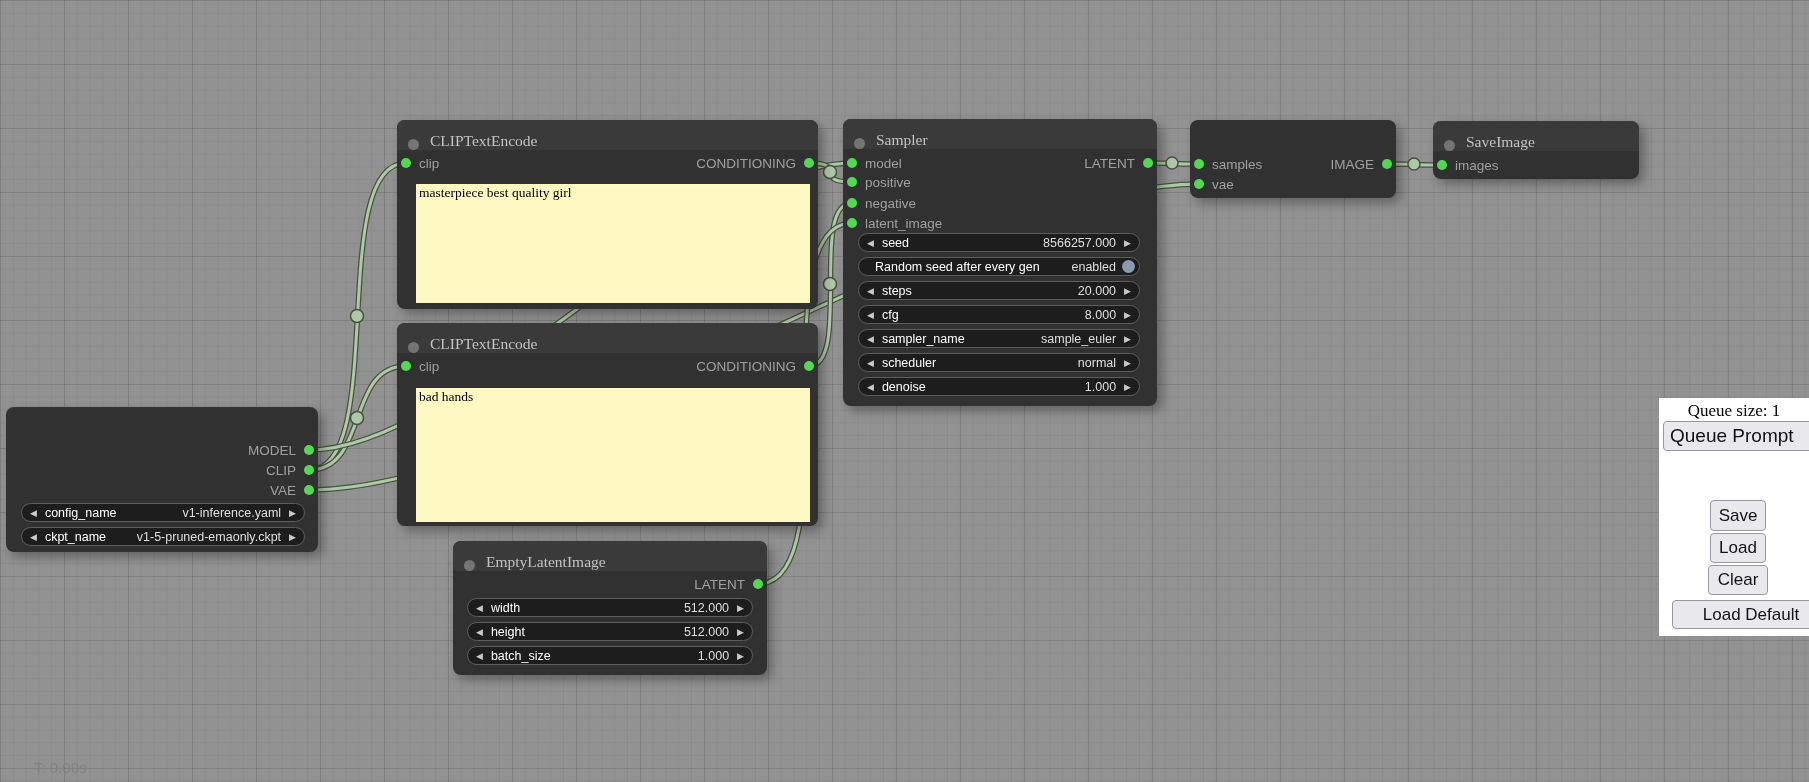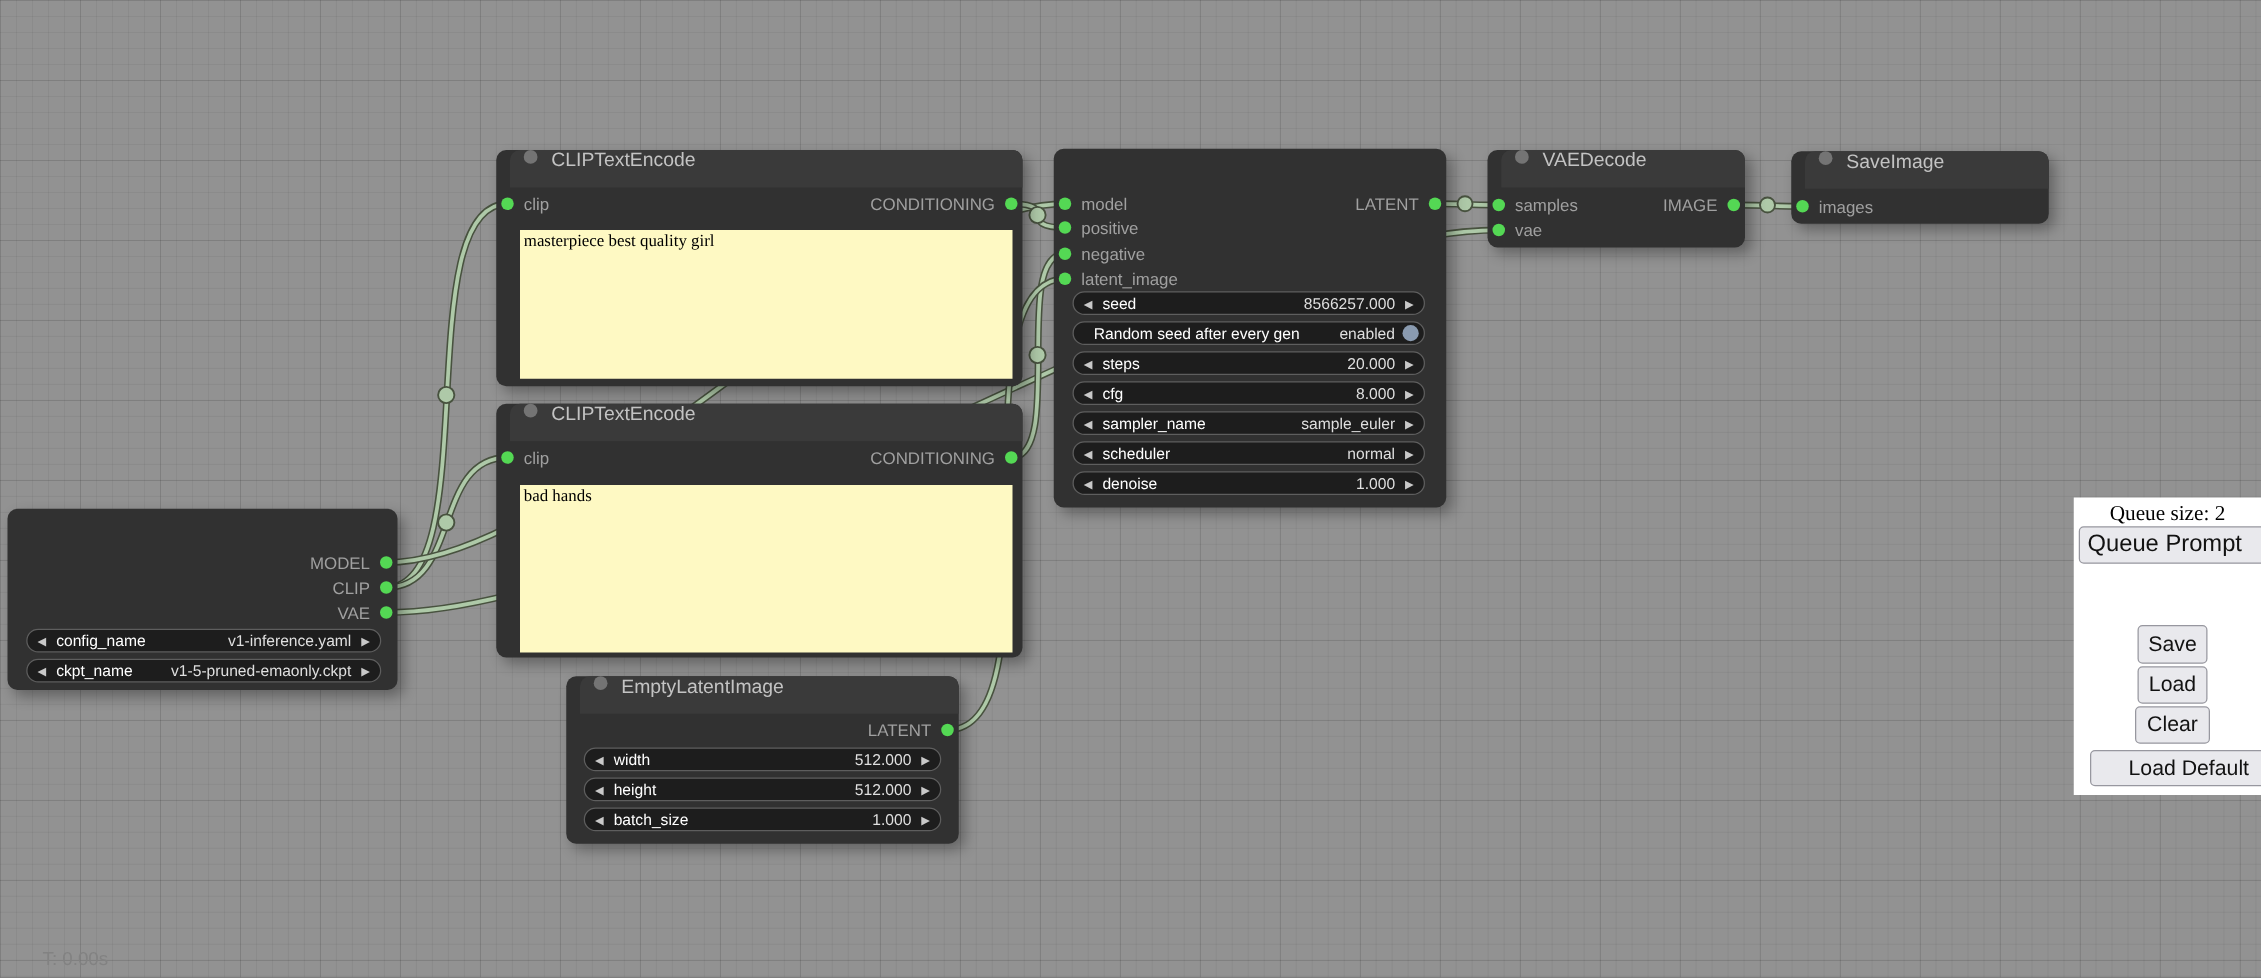--- a/index.html
+++ b/index.html
@@ -14,22 +14,22 @@
     background-size:64px 64px,64px 64px,12.8px 12.8px,12.8px 12.8px;
     font-family:"Liberation Sans",sans-serif;
   }
   svg.links{position:absolute;left:0;top:0;z-index:1;}
   .lk-o{fill:none;stroke:#48523f;stroke-width:5.5;}
   .lk-c{fill:none;stroke:#aec9a8;stroke-width:3;}
   .lk-dot{fill:#aec9a8;stroke:#48523f;stroke-width:1.5;}
 
   .node{position:absolute;z-index:2;background:#313131;border-radius:8px;
         box-shadow:5px 5px 11px rgba(0,0,0,0.32);}
-  .ntitle{position:absolute;left:11px;right:0;top:0;height:30px;background:#3a3a3a;
-          border-radius:8px 8px 0 0;display:flex;align-items:flex-start;}
+  .ntitle{position:absolute;left:0;right:0;top:0;height:30px;background:#3a3a3a;
+          border-radius:8px 8px 0 0;display:flex;align-items:flex-end;font-family:Liberation Serif, serif;}
   .tdot{width:11px;height:11px;border-radius:50%;background:#747474;margin-left:11px;flex:none;}
   .ttext{margin-left:11px;color:#c3c3c3;font-size:15.5px;white-space:nowrap;}
 
   .port{position:absolute;display:flex;align-items:center;height:20px;font-size:13.5px;color:#a0a0a0;white-space:nowrap;}
   .port.in{left:4px;}
   .port.out{right:4px;}
   .pdot{width:10px;height:10px;border-radius:50%;background:#54d854;flex:none;}
   .port.in .pdot{margin-right:8px;}
   .port.out .pdot{margin-left:8px;}
 
@@ -194,20 +194,24 @@
     </div>
     <div class="widget" style="left:14px;top:105px;width:286px">
       <span class="warrow">◀</span>
       <span class="wlabel">batch_size</span>
       <span class="wvalue">1.000</span>
       <span class="warrow">▶</span>
     </div>
   </div>
 
   <div class="node" style="left:843px;top:119px;width:314px;height:287px">
+    <div class="ntitle">
+      <span class="tdot"></span>
+      <span class="ttext">Sampler</span>
+    </div>
     <div class="port in" style="top:34px">
       <span class="pdot"></span>
         <span>model</span>
     </div>
     <div class="port in" style="top:53px">
       <span class="pdot"></span>
         <span>positive</span>
     </div>
     <div class="port in" style="top:74px">
       <span class="pdot"></span>
@@ -258,24 +262,20 @@
     </div>
     <div class="widget" style="left:15px;top:258px;width:282px">
       <span class="warrow">◀</span>
       <span class="wlabel">denoise</span>
       <span class="wvalue">1.000</span>
       <span class="warrow">▶</span>
     </div>
   </div>
 
   <div class="node" style="left:1190px;top:120px;width:206px;height:78px">
-    <div class="ntitle">
-      <span class="tdot"></span>
-      <span class="ttext">VAEDecode</span>
-    </div>
     <div class="port in" style="top:34px">
       <span class="pdot"></span>
         <span>samples</span>
     </div>
     <div class="port in" style="top:54px">
       <span class="pdot"></span>
         <span>vae</span>
     </div>
     <div class="port out" style="top:34px">
       <span>IMAGE</span>
@@ -288,21 +288,21 @@
       <span class="tdot"></span>
       <span class="ttext">SaveImage</span>
     </div>
     <div class="port in" style="top:34px">
       <span class="pdot"></span>
         <span>images</span>
     </div>
   </div>
 
   <div class="menu-panel"></div>
-  <div class="queue-size">Queue size: 2</div>
+  <div class="queue-size">Queue size: 1</div>
   <div class="btn btn-queue">Queue Prompt</div>
   <div class="btn btn-save">Save</div>
   <div class="btn btn-load">Load</div>
   <div class="btn btn-clear">Clear</div>
   <div class="btn btn-loaddefault">Load Default</div>
 
   <div class="render-time">T: 0.00s</div>
 </div>
 
 </body></html>

